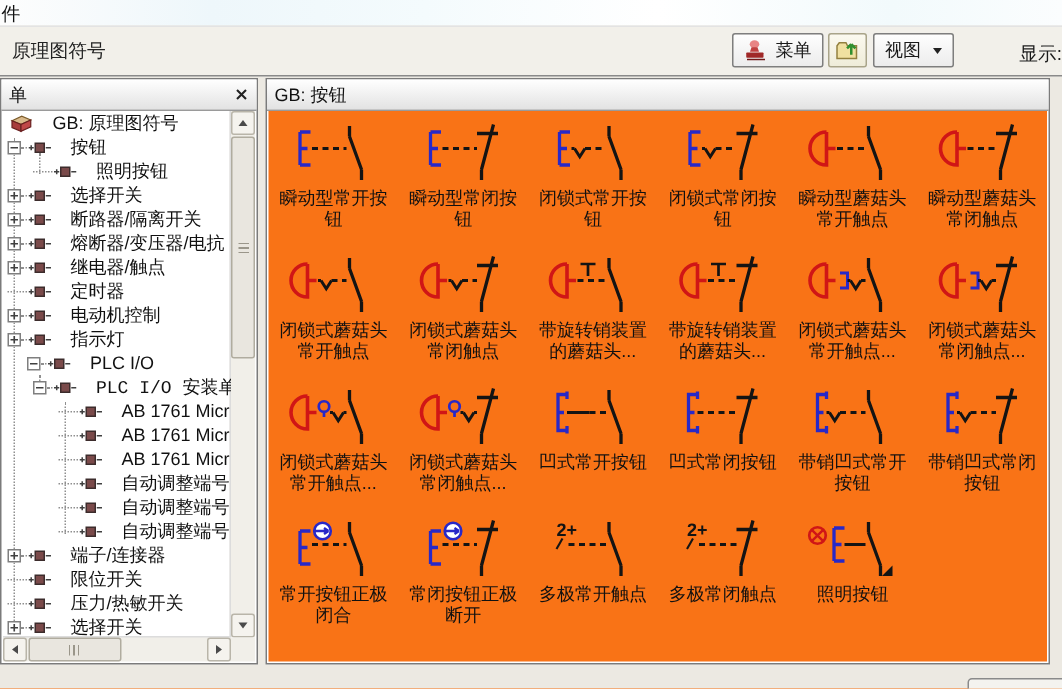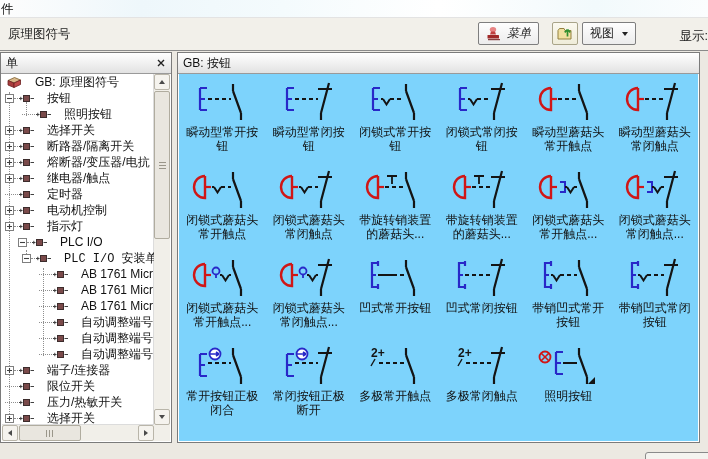--- a/index.html
+++ b/index.html
@@ -21,21 +21,21 @@
   .toolbar{
     position:absolute;left:0;top:18px;width:708px;height:32px;
     background:#f2f0ea;border-bottom:1px solid #8a8a8a;
   }
   .panel-title{position:absolute;left:8px;top:8px;font-size:12.5px;color:#222;}
   .tbtn{
     position:absolute;top:4px;height:23px;display:flex;align-items:center;gap:5px;
     padding:0 7px;border:1px solid #7e7e7e;border-radius:2px;
     background:linear-gradient(#fefefe,#ececec);box-sizing:border-box;cursor:default;
   }
-  .btn-menu{left:478px;font-style:italic;}
+  .btn-menu{left:488px;}
   .btn-folder{left:552px;width:26px;padding:0 4px;border-color:#a9a489;background:linear-gradient(#fbf9ef,#efecd9);}
   .btn-view{left:582px;}
   .chev{width:0;height:0;border-left:3.5px solid transparent;border-right:3.5px solid transparent;border-top:4.5px solid #222;margin-left:3px;}
   .display-label{position:absolute;right:0px;top:10px;font-size:12.5px;}
   
   .panel{position:absolute;background:#fff;border:1px solid #7b7b7b;box-sizing:border-box;}
   .phead{
     height:20px;line-height:20px;padding:0 5px;
     background:linear-gradient(#ffffff,#e2e2e2);
     border-bottom:1px solid #9a9a9a;font-size:12px;color:#111;
@@ -69,21 +69,21 @@
   .vthumb .grip{position:absolute;left:4px;top:50%;margin-top:-4px;width:7px;height:8px;background:repeating-linear-gradient(0deg,#9a968a 0 1px,transparent 1px 3px);}
   .hthumb{position:absolute;left:17px;top:0;height:16px;width:62px;background:#e9e6df;border:1px solid #b0ac9f;box-sizing:border-box;border-radius:2px;}
   .hthumb .grip{position:absolute;top:4px;left:50%;margin-left:-4px;height:7px;width:8px;background:repeating-linear-gradient(90deg,#9a968a 0 1px,transparent 1px 3px);}
   .tri-up{width:0;height:0;border-left:3.5px solid transparent;border-right:3.5px solid transparent;border-bottom:4.5px solid #4a4a4a;}
   .tri-down{width:0;height:0;border-left:3.5px solid transparent;border-right:3.5px solid transparent;border-top:4.5px solid #4a4a4a;}
   .tri-left{width:0;height:0;border-top:3.5px solid transparent;border-bottom:3.5px solid transparent;border-right:4.5px solid #4a4a4a;}
   .tri-right{width:0;height:0;border-top:3.5px solid transparent;border-bottom:3.5px solid transparent;border-left:4.5px solid #4a4a4a;}
   
   .sym-panel{left:177px;top:52px;width:523px;height:391px;}
   .sym-grid{
-    position:absolute;left:1px;right:1px;top:21px;bottom:1px;background:#7dd3fc;
+    position:absolute;left:1px;right:1px;top:21px;bottom:1px;background:#f97316;
     display:grid;grid-template-columns:repeat(6,1fr);grid-auto-rows:88px;
     padding-top:5px;box-sizing:border-box;
   }
   .cell{display:flex;flex-direction:column;align-items:center;overflow:hidden;}
   .sym{height:44px;display:flex;align-items:center;justify-content:center;margin-top:2px;}
   .slabel{
     max-width:78px;text-align:center;font-size:12px;line-height:14px;color:#111;
     word-break:break-all;
   }
   

